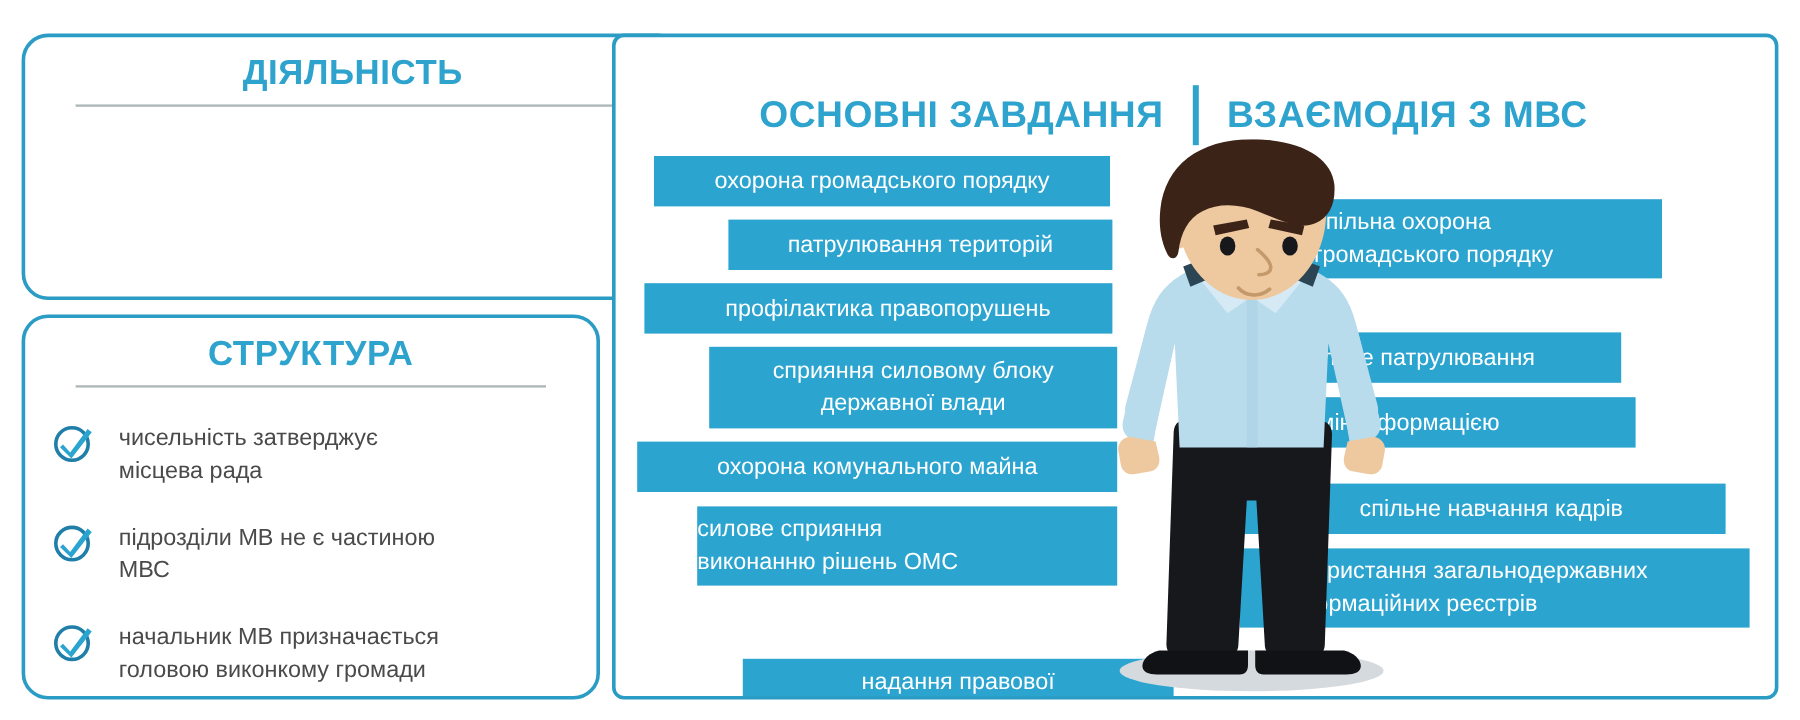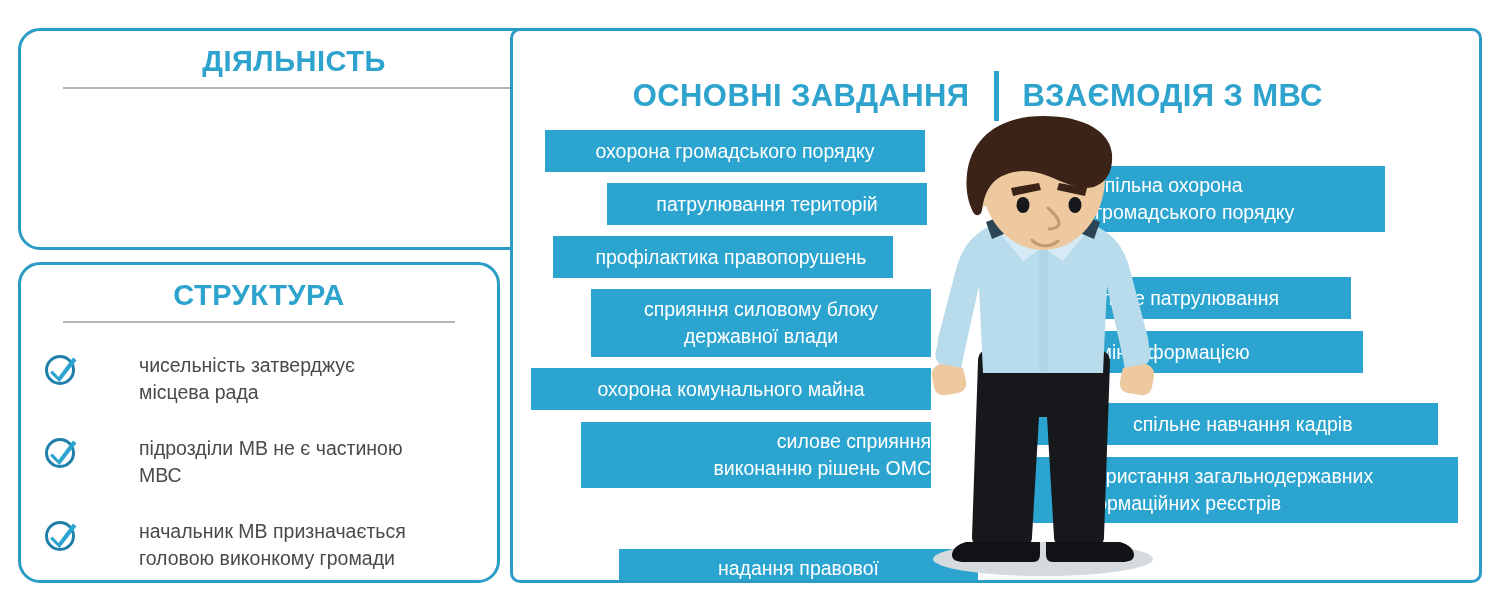--- a/index.html
+++ b/index.html
@@ -49,21 +49,21 @@
     white-space: pre-line;
   }
 
   
   .pin { position:absolute; left: 6px; top: 2px; }
 
   
   .chk { position:absolute; left: 2px; top: 0px; }
 
   .check-list { margin-top: 28px; }
-  .check-list .bullet-row { margin-bottom: 28px; gap: 40px; }
+  .check-list .bullet-row { margin-bottom: 28px; }
   .check-list .bullet-ico { flex: 0 0 58px; height: 36px; }
   .check-list .bullet-text { font-size: 19.5px; line-height: 27px; }
 
   
   .tasks-head {
     position: absolute; left: 0; top: 40px; width: 100%;
     display: flex; justify-content: center; align-items: center;
     z-index: 5;
   }
   .tasks-head h2 {
@@ -158,35 +158,35 @@
     </div>
 
     <div class="bar left-col" style="left:32px; top:99px; width:380px; height:42px;">
       <span style="text-align:center;">охорона громадського порядку</span>
     </div>
 
     <div class="bar left-col" style="left:94px; top:152px; width:320px; height:42px;">
       <span style="text-align:center;">патрулювання територій</span>
     </div>
 
-    <div class="bar left-col" style="left:40px; top:205px; width:340px; height:42px;padding-left:16px;">
+    <div class="bar left-col" style="left:24px; top:205px; width:390px; height:42px;padding-left:16px;">
       <span style="text-align:center;">профілактика правопорушень</span>
     </div>
 
     <div class="bar left-col" style="left:78px; top:258px; width:340px; height:68px;">
       <span style="text-align:center;">сприяння силовому блоку
 державної влади</span>
     </div>
 
     <div class="bar left-col" style="left:18px; top:337px; width:400px; height:42px;">
       <span style="text-align:center;">охорона комунального майна</span>
     </div>
 
     <div class="bar left-col" style="left:68px; top:391px; width:350px; height:66px;">
-      <span style="text-align:right;margin-left:15px;">силове сприяння
+      <span style="text-align:left;">силове сприяння
 виконанню рішень ОМС</span>
     </div>
 
     <div class="bar left-col" style="left:106px; top:470px; width:359px; height:66px;margin-top:48px;">
       <span style="text-align:center;">надання правової
 допомоги громадянам</span>
     </div>
 
     <div class="bar right-col" style="left:520px; top:135px; width:352px; height:66px; padding-left:62px;">
       <span>спільна охорона

